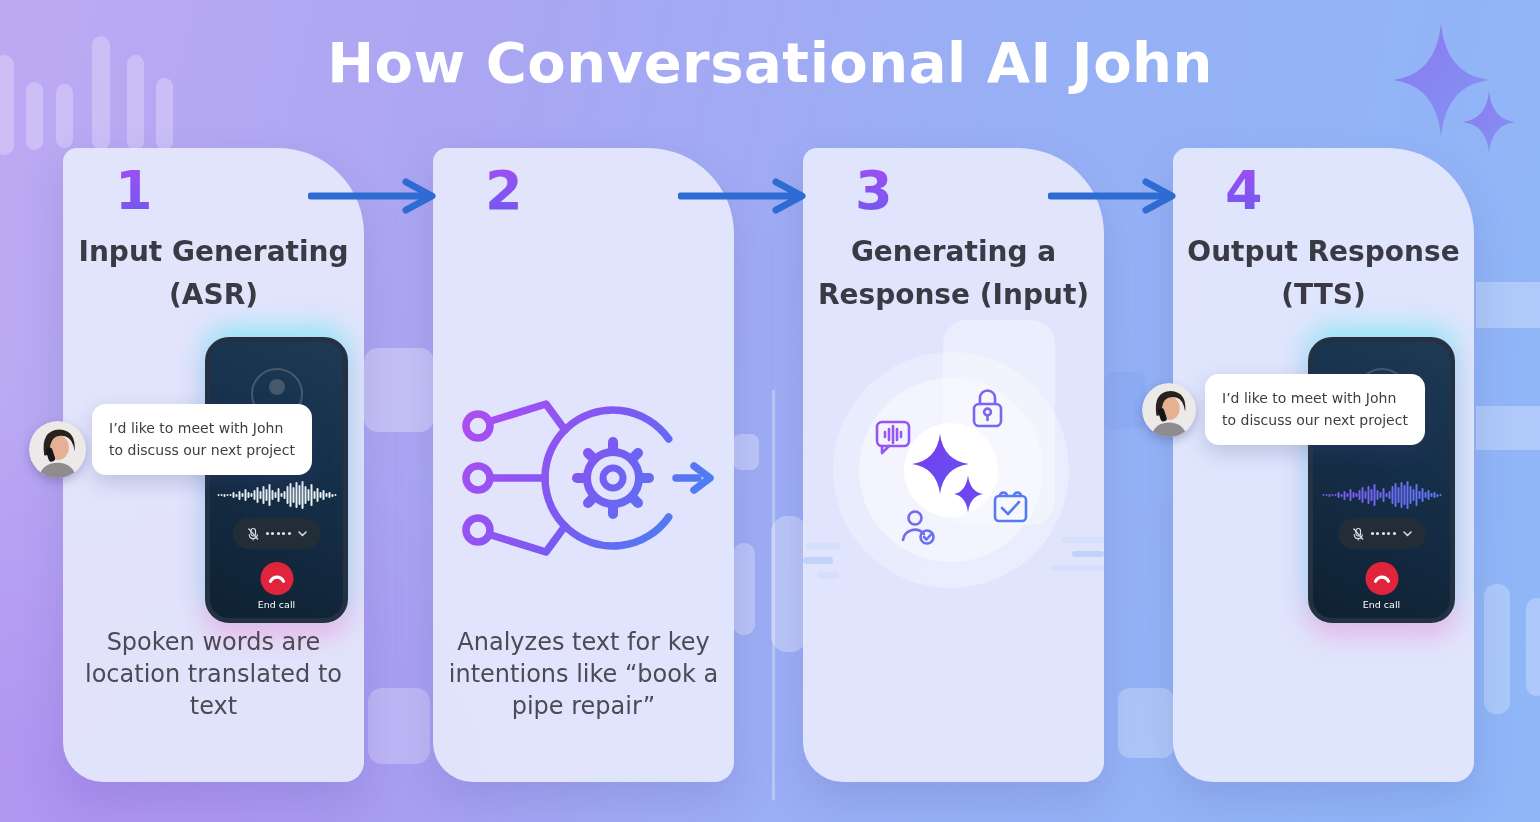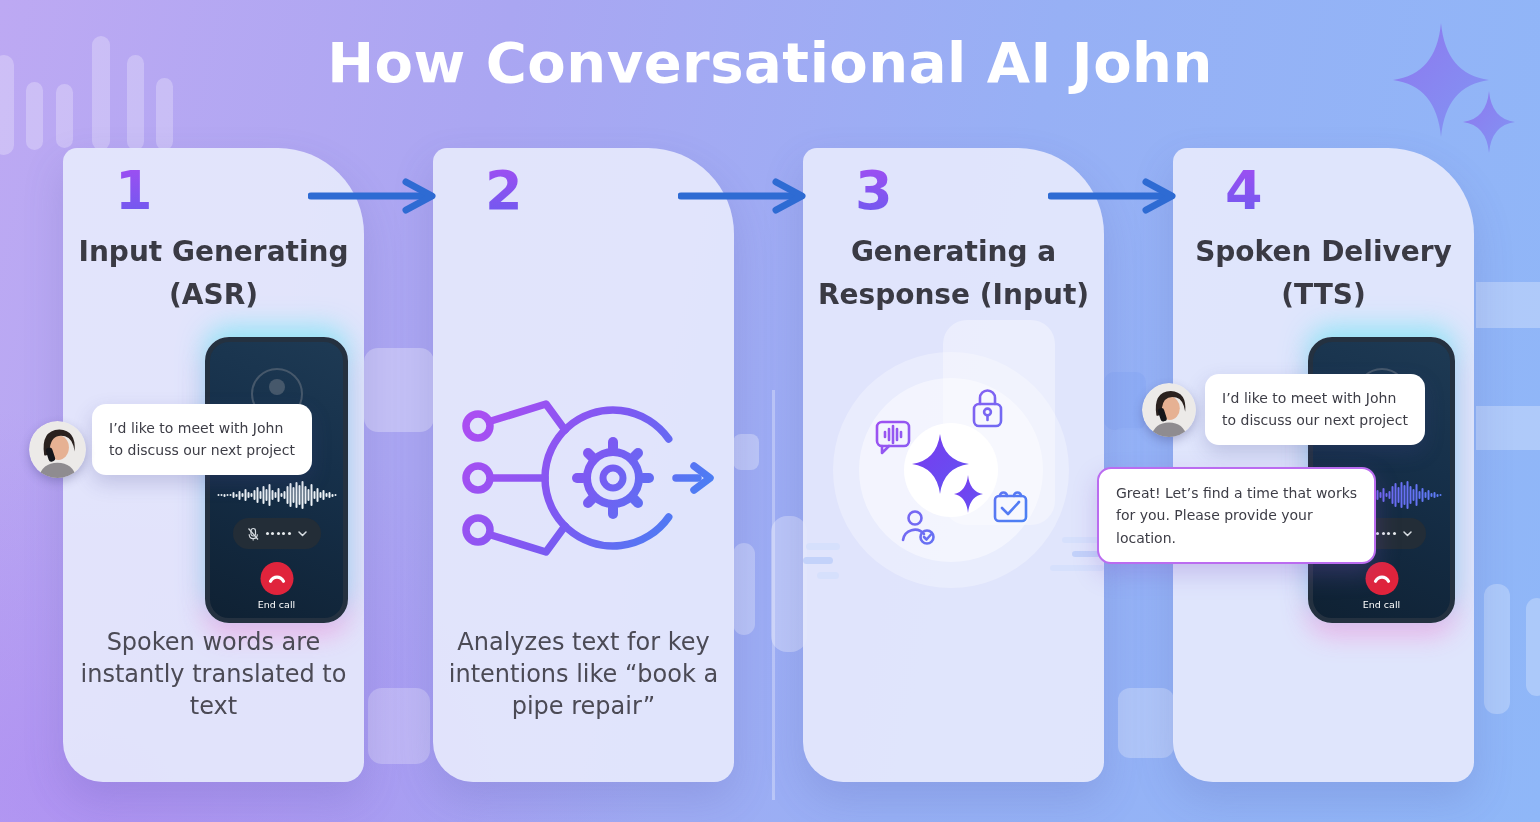--- a/index.html
+++ b/index.html
@@ -195,21 +195,21 @@
         </svg>
       </div>
       <div class="end-call-btn">
         <svg width="17" height="9" viewBox="0 0 17 9">
           <path d="M2 7.2 C5.2 1.8 11.8 1.8 15 7.2" stroke="#fff" stroke-width="3.2" fill="none" stroke-linecap="round"></path>
         </svg>
       </div>
       <div class="end-call-label">End call</div>
     </div>
     <p class="step-desc">Spoken words are
-instantly translated to
+location translated to
 text</p>
   </section>
 
   <section class="card card2">
     <div class="step-number">2</div>
     <svg class="nlp-art" width="272" height="185" viewBox="0 0 272 185">
       <defs>
           <linearGradient id="gNlp" gradientUnits="userSpaceOnUse" x1="30" y1="20" x2="250" y2="160">
         <stop offset="0" stop-color="#aa4ef2"></stop>
             <stop offset=".5" stop-color="#7a5af2"></stop>
@@ -303,21 +303,21 @@
     <div class="speed" style="left:3px;top:395px;width:34px;height:7px;background:#d6e0fc;"></div>
     <div class="speed" style="left:0px;top:409px;width:30px;height:7px;background:#c3d2fa;"></div>
     <div class="speed" style="left:14px;top:424px;width:22px;height:7px;background:#d6e0fc;"></div>
     <div class="speed" style="left:259px;top:389px;width:42px;height:6px;background:#d6e0fc;"></div>
     <div class="speed" style="left:269px;top:403px;width:32px;height:6px;background:#c3d2fa;"></div>
     <div class="speed" style="left:247px;top:417px;width:54px;height:6px;background:#d6e0fc;"></div>
   </section>
 
   <section class="card card4">
     <div class="step-number">4</div>
-    <h2 class="step-title">Spoken Delivery
+    <h2 class="step-title">Output Response
 (TTS)</h2>
     <div class="phone">
       <div class="phone-avatar">
         <div class="head"></div>
         <div class="torso"></div>
       </div>
       <div class="waveform">
           <span class="wbar" style="height: 2px; background: rgb(131, 86, 242);"></span>
           <span class="wbar" style="height: 2px; background: rgb(130, 87, 242);"></span>
           <span class="wbar" style="height: 3px; background: rgb(129, 88, 242);"></span>
@@ -402,17 +402,14 @@
     <svg viewBox="0 0 60 60" width="100%" height="100%">
       <circle cx="30" cy="30" r="30" fill="#eceae8"></circle>
       <path d="M10 60 Q14 44 30 44 Q46 44 50 60 Z" fill="#8f8c90"></path>
       <ellipse cx="31" cy="28" rx="11" ry="13" fill="#e6b193"></ellipse>
       <path d="M16 36 Q12 10 32 9 Q50 10 48 32 Q46 18 38 16 Q24 13 22 28 Q21 38 16 36 Z" fill="#2a211e"></path>
       <rect x="19" y="28" width="7" height="15" rx="3" fill="#15161a" transform="rotate(-18 22 35)"></rect>
     </svg>
   </div>
   <div class="bubble bubble-user4">I’d like to meet with John
 to discuss our next project</div>
-  <div class="bubble bubble-ai">Great! Let’s find a time that works
-for you. Please provide your
-location.</div>
 
 </div>
 
 </body></html>

